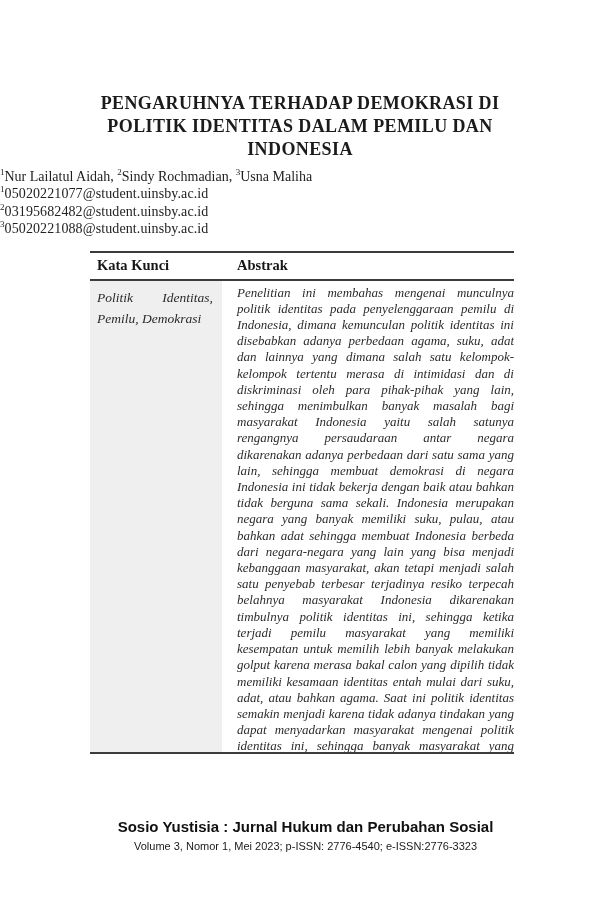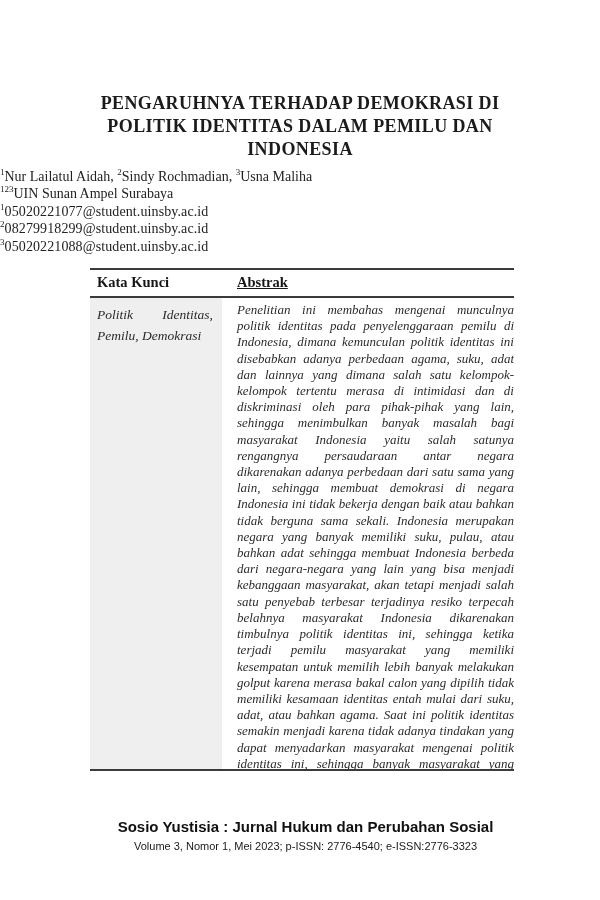--- a/index.html
+++ b/index.html
@@ -41,21 +41,21 @@
   }
   .t-header {
     display: flex;
     border-bottom: 2px solid #3b3b3b;
     padding: 4px 0 5px 0;
     font-weight: bold;
     font-size: 14.5px;
     color: #161616;
   }
   .t-header .h-left  { width: 132px; padding-left: 7px; }
-  .t-header .h-right { flex: 1; padding-left: 15px; text-decoration: underline; }
+  .t-header .h-right { flex: 1; padding-left: 15px; }
 
   .t-body { display: flex; height: 471px; overflow: hidden; }
   .keywords-cell {
     width: 132px;
     background: #efefef;
     padding: 6px 9px 0 7px;
     font-style: italic;
     font-size: 13.5px;
     line-height: 21px;
     text-align: justify;
@@ -91,23 +91,22 @@
 <div class="page">
 
   <div class="title-block">
     <div>PENGARUHNYA TERHADAP DEMOKRASI DI</div>
     <div>POLITIK IDENTITAS DALAM PEMILU DAN</div>
     <div>INDONESIA</div>
   </div>
 
   <div class="authors-block">
     <div><sup>1</sup><span>Nur Lailatul Aidah, </span><sup>2</sup><span>Sindy Rochmadian, </span><sup>3</sup><span>Usna Maliha</span></div>
-    <div><sup>123</sup><span>UIN Sunan Ampel Surabaya</span></div>
     <div class="email-line"><sup>1</sup><span>05020221077@student.uinsby.ac.id</span></div>
-    <div class="email-line"><sup>2</sup><span>08279918299@student.uinsby.ac.id</span></div>
+    <div class="email-line"><sup>2</sup><span>03195682482@student.uinsby.ac.id</span></div>
     <div class="email-line"><sup>3</sup><span>05020221088@student.uinsby.ac.id</span></div>
   </div>
 
   <div class="abstract-table">
     <div class="t-header">
       <div class="h-left">Kata Kunci</div>
       <div class="h-right">Abstrak</div>
     </div>
     <div class="t-body">
       <div class="keywords-cell">Politik Identitas, Pemilu, Demokrasi</div>

